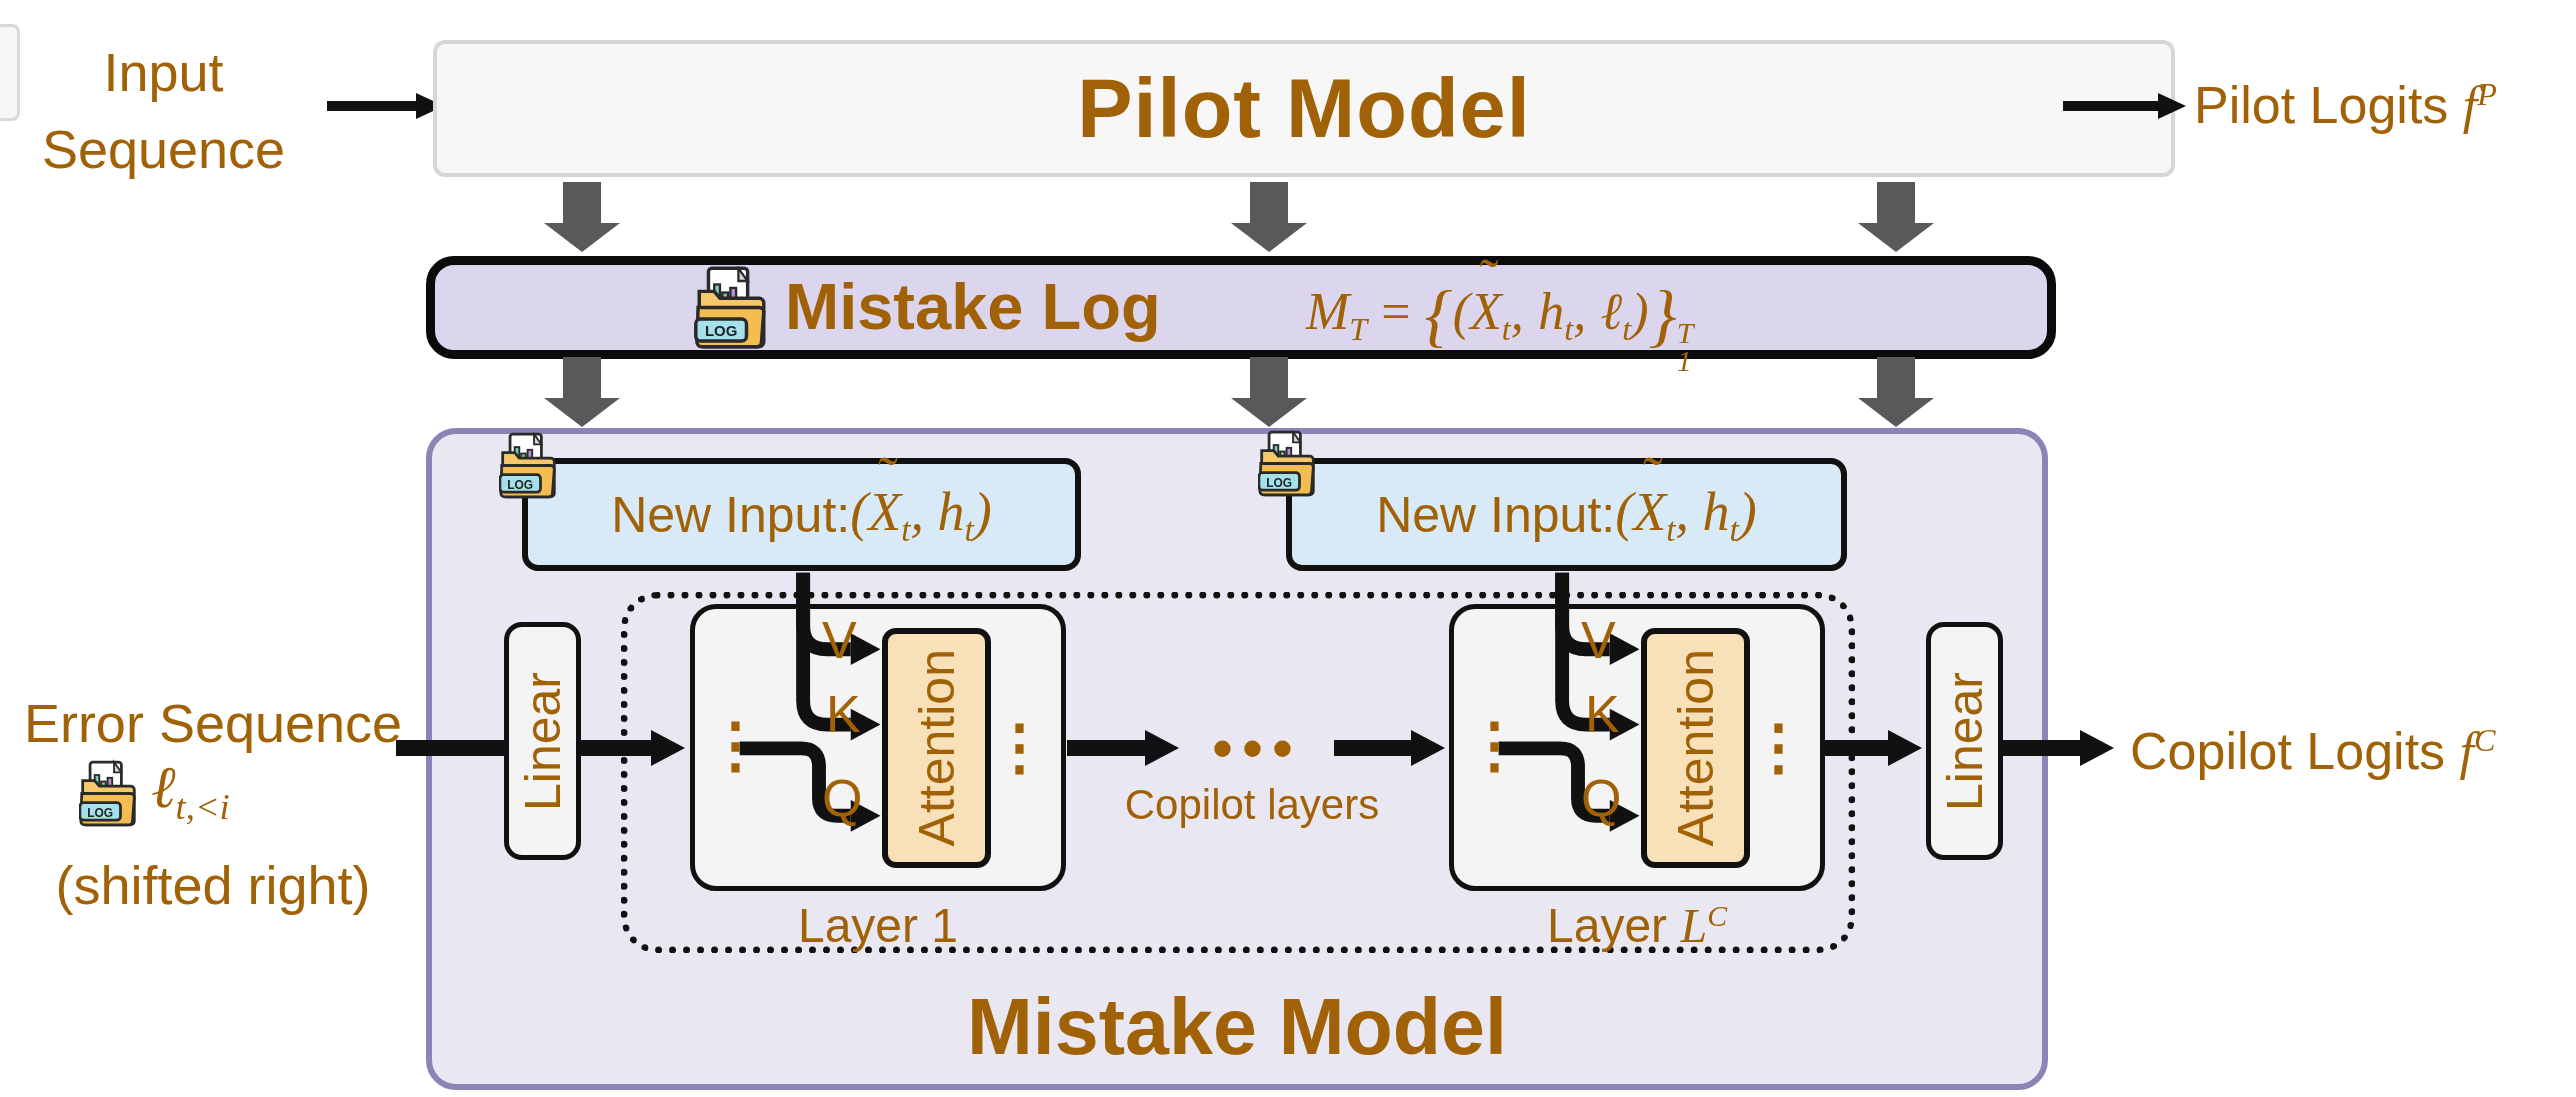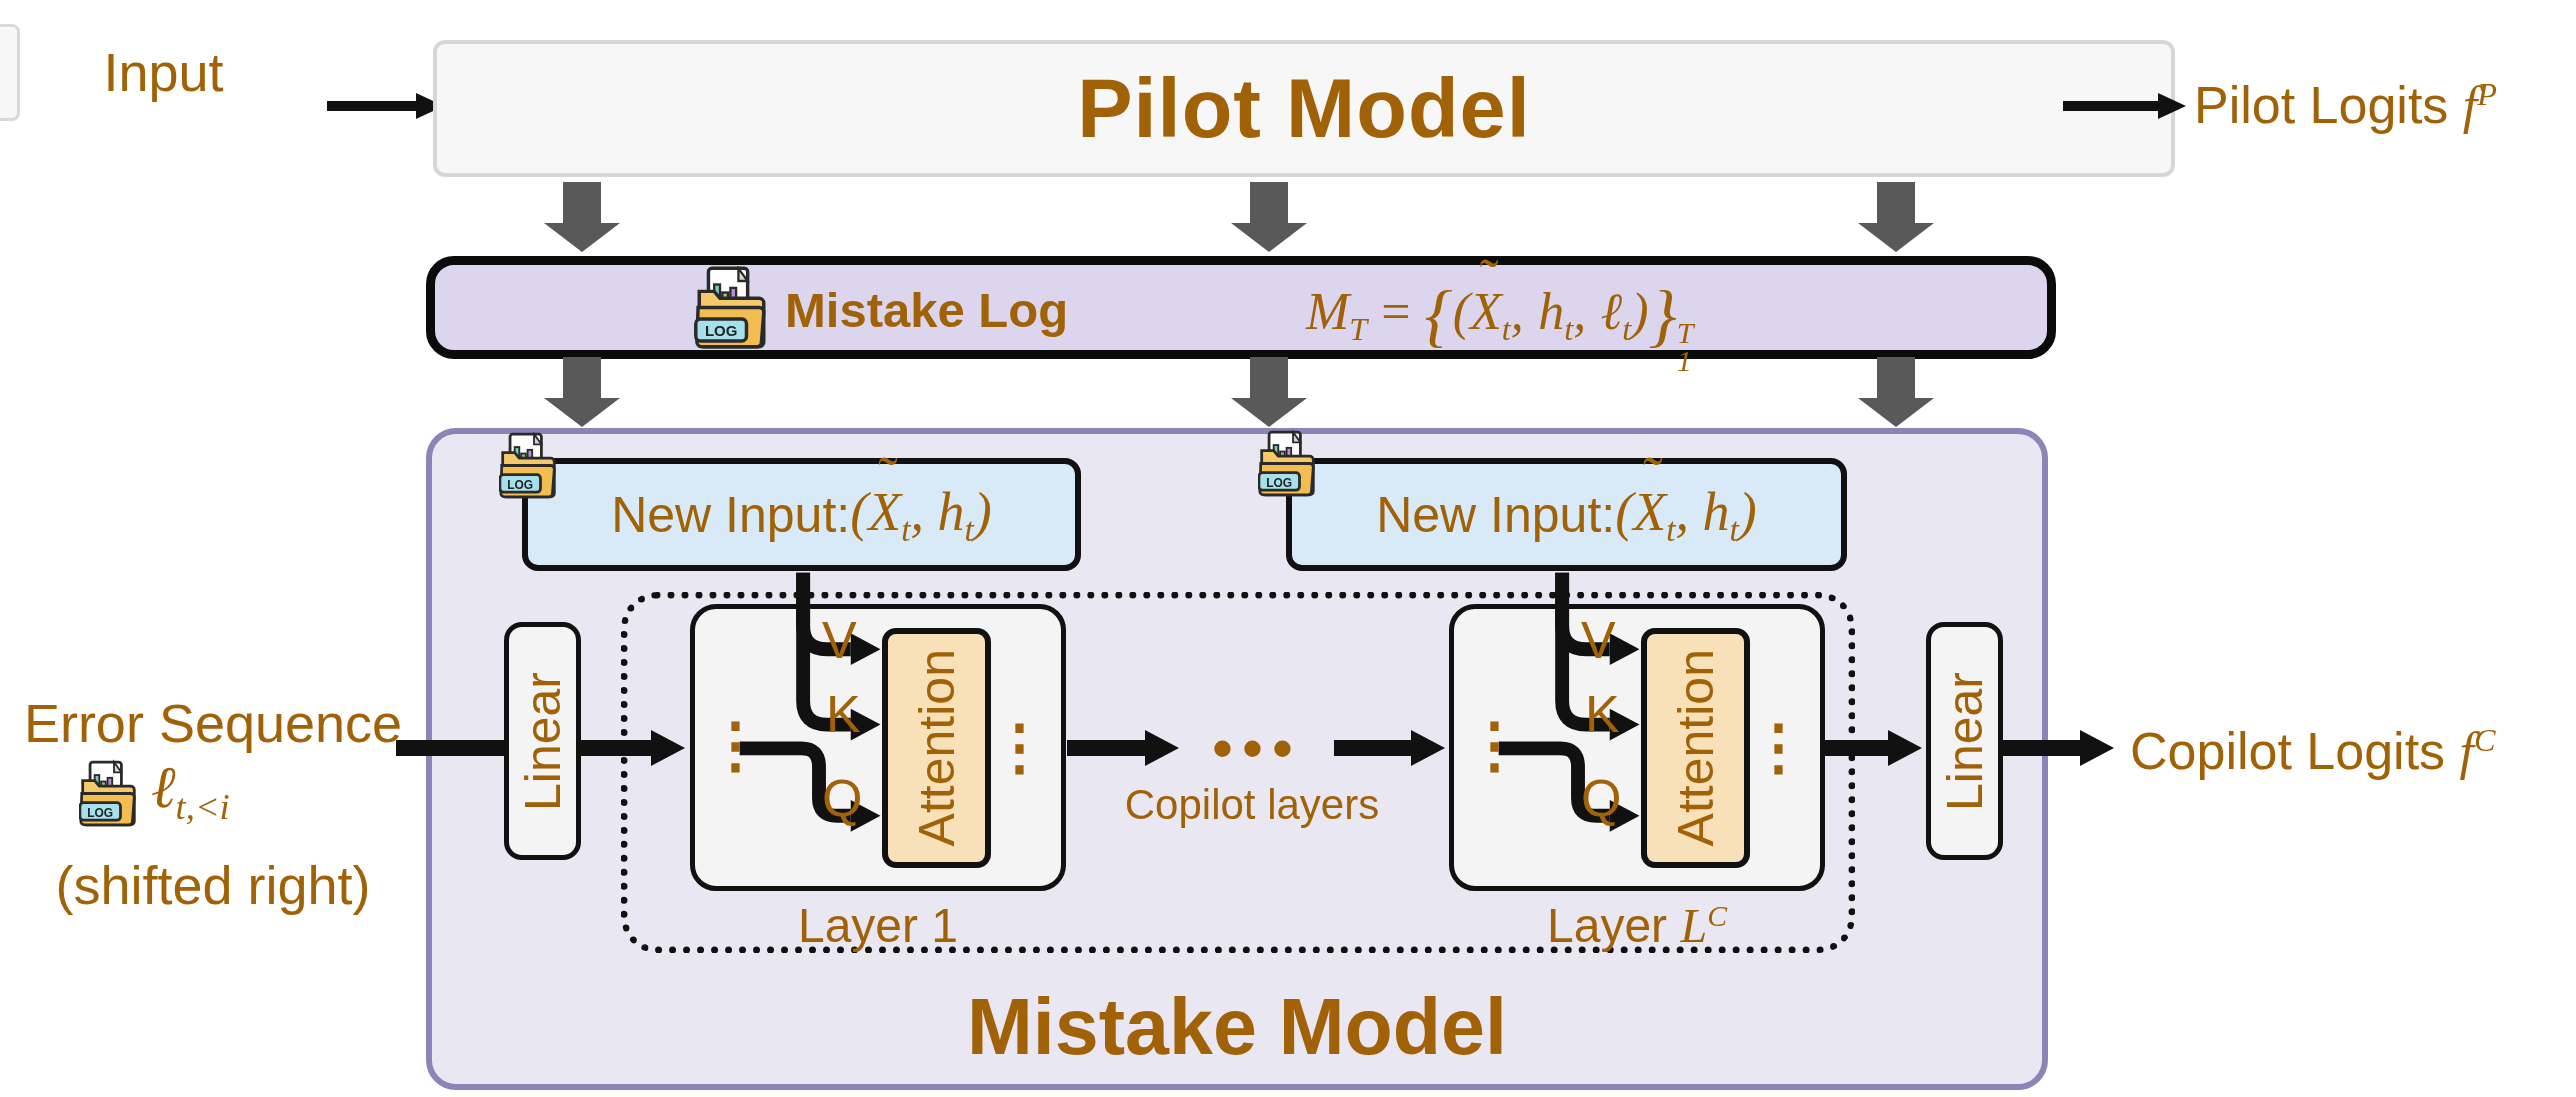--- a/index.html
+++ b/index.html
@@ -21,21 +21,21 @@
   
   .input-seq{left:10px;top:34px;width:307px;text-align:center;font-size:54px;line-height:1.42;}
   .side-label{font-size:52px;white-space:nowrap;text-align:right;}
   .m{font-family:"Liberation Serif",serif;font-style:italic;}
   .sb{font-size:0.62em;vertical-align:-0.32em;}
   .sp{font-size:0.62em;vertical-align:0.55em;}
   .tld{position:relative;display:inline-block;}
   .tld .tmark{position:absolute;left:30%;top:-0.62em;font-style:normal;font-size:1.1em;}
 
   
-  .ml-title{left:785px;top:282px;font-size:49px;font-weight:bold;white-space:nowrap;}
+  .ml-title{left:785px;top:269px;font-size:65px;font-weight:bold;white-space:nowrap;}
   .ml-formula{left:1306px;top:275px;font-size:52px;white-space:nowrap;}
   .brace{font-size:1.35em;vertical-align:-0.14em;}
   .supsub{display:inline-flex;flex-direction:column;line-height:0.95;font-size:0.58em;vertical-align:-0.45em;text-align:left;}
   .eq{padding:0 14px;font-family:"Liberation Serif",serif;}
 
   
   .new-input{top:458px;height:113px;background:#d8eaf7;border:6px solid #111;border-radius:16px;
              display:flex;align-items:center;justify-content:center;font-size:50px;white-space:nowrap;box-sizing:border-box;}
   .ni-math{font-size:54px;}
 
@@ -85,20 +85,21 @@
     <text x="23" y="61" text-anchor="middle" font-family="Liberation Sans,sans-serif" font-size="13" font-weight="bold" fill="#222">LOG</text>
   </symbol>
 </svg>
 
 <div class="canvas">
 
   <div class="abs artifact"></div>
 
   <div class="abs input-seq">
     <div>Input</div>
+    <div>Sequence</div>
   </div>
   <div class="abs harrow thin" style="left:327px;top:88px;width:117px;">
       <i class="shaft"></i>
       <i class="head"></i>
     </div>
 
   <div class="abs pilot-box">
     <div class="pilot-title">Pilot Model</div>
   </div>
   <div class="abs harrow thin" style="left:2063px;top:88px;width:123px;">

